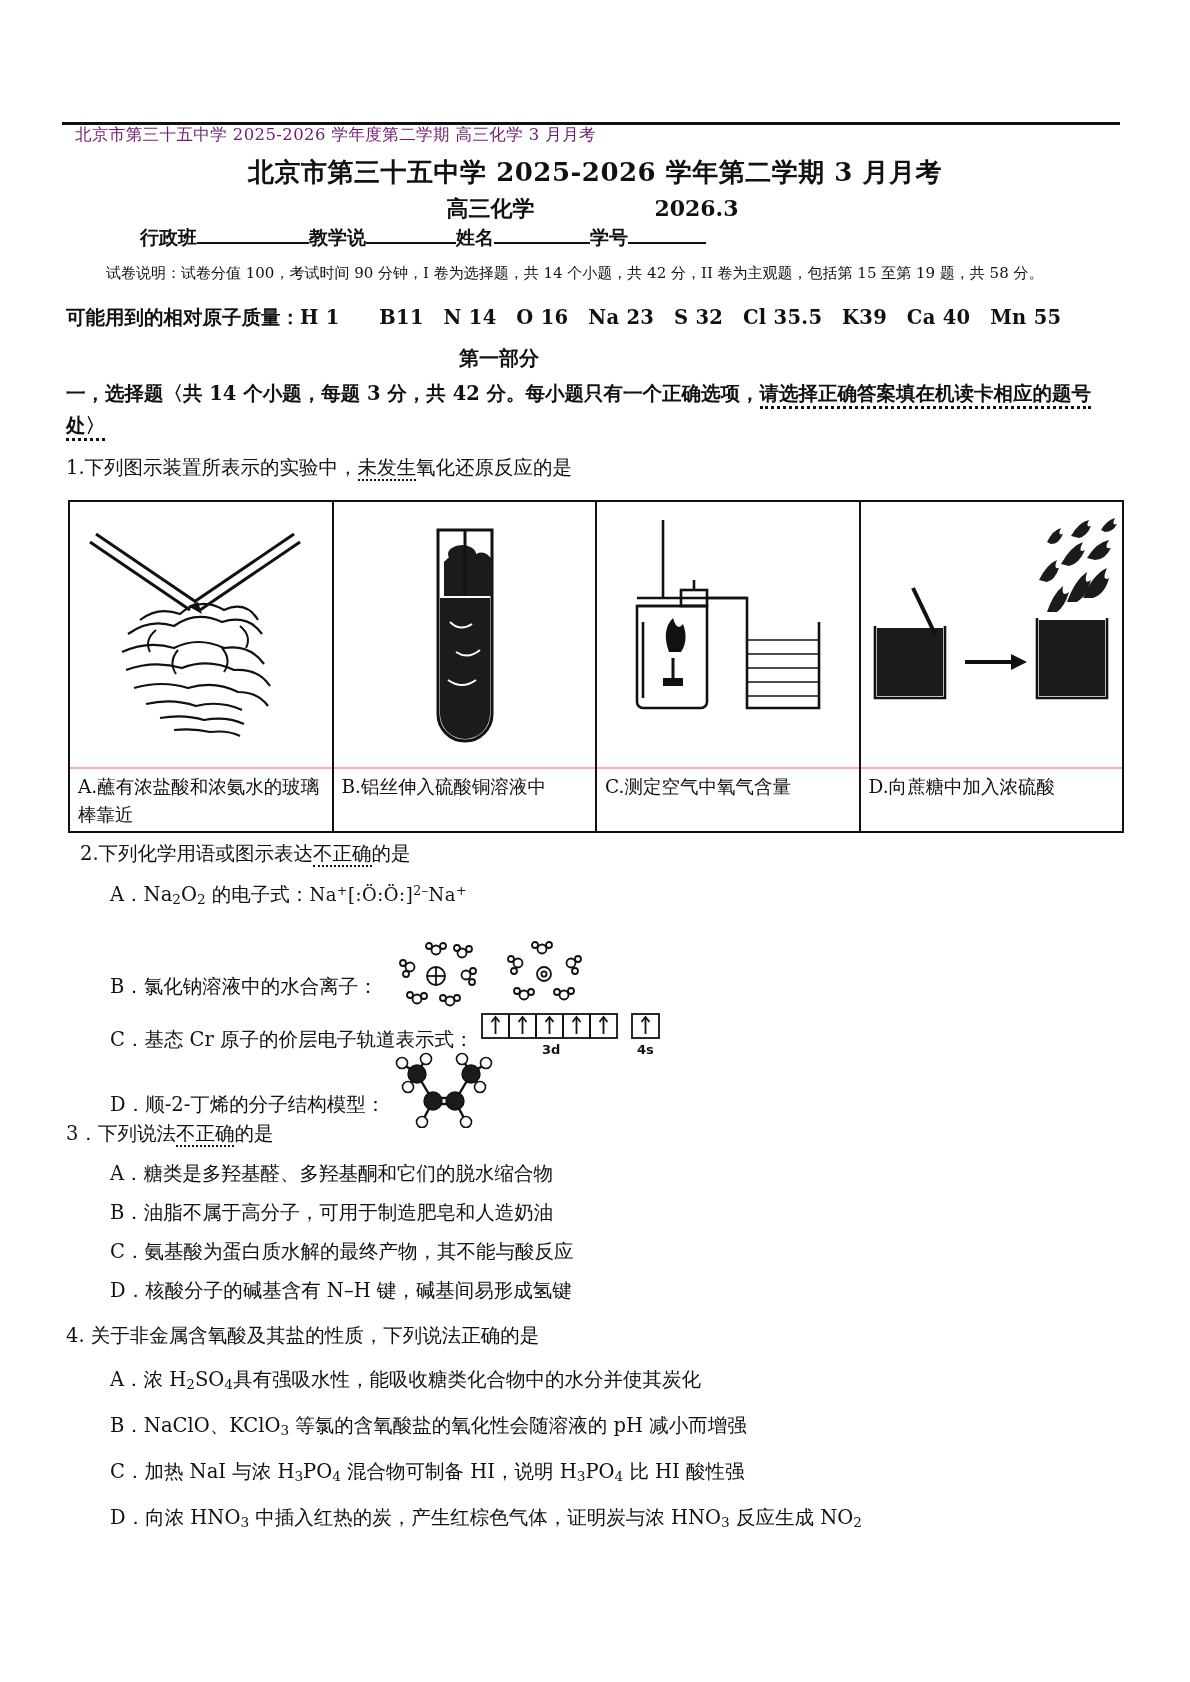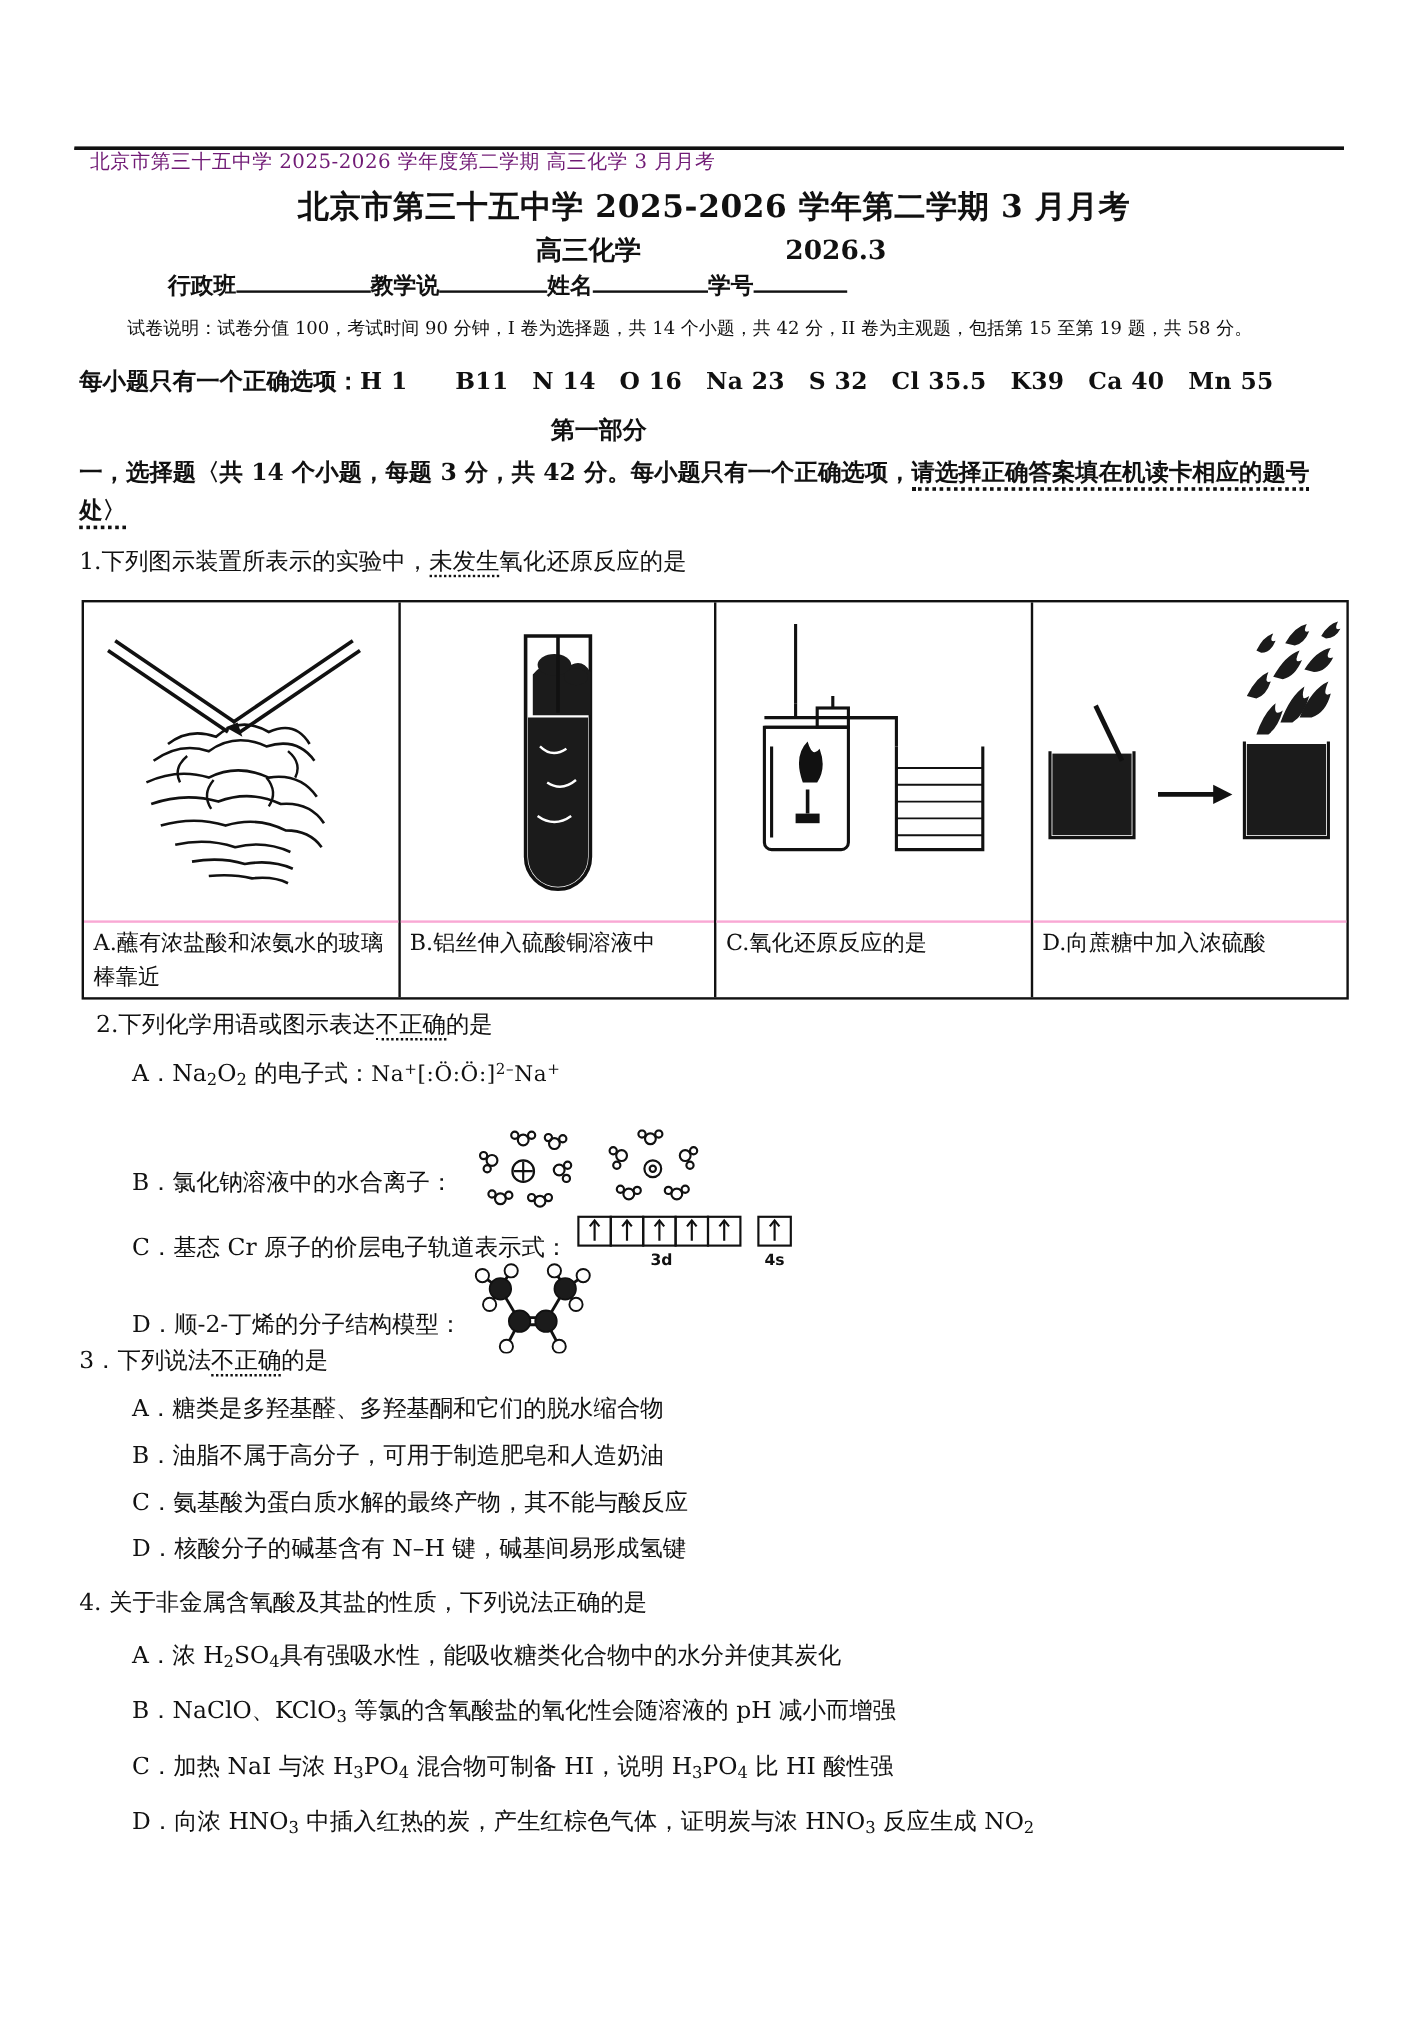--- a/index.html
+++ b/index.html
@@ -207,21 +207,21 @@
     <span class="subject">高三化学</span><span class="date">2026.3</span>
   </div>
 
   <div class="fields">
     <span class="fld">行政班</span><span class="blank b-110"></span><span class="fld">教学说</span><span class="blank b-88"></span><span class="fld">姓名</span><span class="blank b-92"></span><span class="fld">学号</span><span class="blank b-74"></span>
   </div>
 
   <div class="instructions">试卷说明：试卷分值 100，考试时间 90 分钟，I 卷为选择题，共 14 个小题，共 42 分，II 卷为主观题，包括第 15 至第 19 题，共 58 分。</div>
 
   <div class="atomic-line">
-    <span>每小题只有一个正确选项：</span><span class="masses">H 1　　B11　N 14　O 16　Na 23　S 32　Cl 35.5　K39　Ca 40　Mn 55</span>
+    <span>可能用到的相对原子质量：</span><span class="masses">H 1　　B11　N 14　O 16　Na 23　S 32　Cl 35.5　K39　Ca 40　Mn 55</span>
   </div>
 
   <div class="part-title">第一部分</div>
 
   <div class="sec-intro">
     <span>一，选择题〈共 14 个小题，每题 3 分，共 42 分。每小题只有一个正确选项，</span><span class="dotted-em">请选择正确答案填在机读卡相应的题号处〉</span>
   </div>
 
   <div class="q" style="top:452px;">
     <span class="q-stem">1.</span><span class="q-stem">下列图示装置所表示的实验中，</span><span class="dot-under">未发生</span><span class="q-stem">氧化还原反应的是</span>
@@ -305,21 +305,21 @@
           </g>
           <g stroke="#111" stroke-width="1.6">
             <line x1="150" y1="138" x2="222" y2="138"></line>
             <line x1="150" y1="152" x2="222" y2="152"></line>
             <line x1="150" y1="166" x2="222" y2="166"></line>
             <line x1="150" y1="180" x2="222" y2="180"></line>
             <line x1="150" y1="194" x2="222" y2="194"></line>
           </g>
         </svg>
       </div>
-      <div class="fig-cap">C.氧化还原反应的是</div>
+      <div class="fig-cap">C.测定空气中氧气含量</div>
     </div>
 
     <div class="fig-cell">
       <div class="fig-art">
         <svg class="art-svg" width="262" height="265" viewBox="0 0 262 265">
           <g stroke="#111" fill="none" stroke-width="2.6">
             <path d="M14,124 L14,196 L84,196 L84,124"></path>
           </g>
           <rect x="16" y="126" width="66" height="68" fill="#1b1b1b"></rect>
           <line x1="52" y1="86" x2="74" y2="132" stroke="#111" stroke-width="4"></line>

